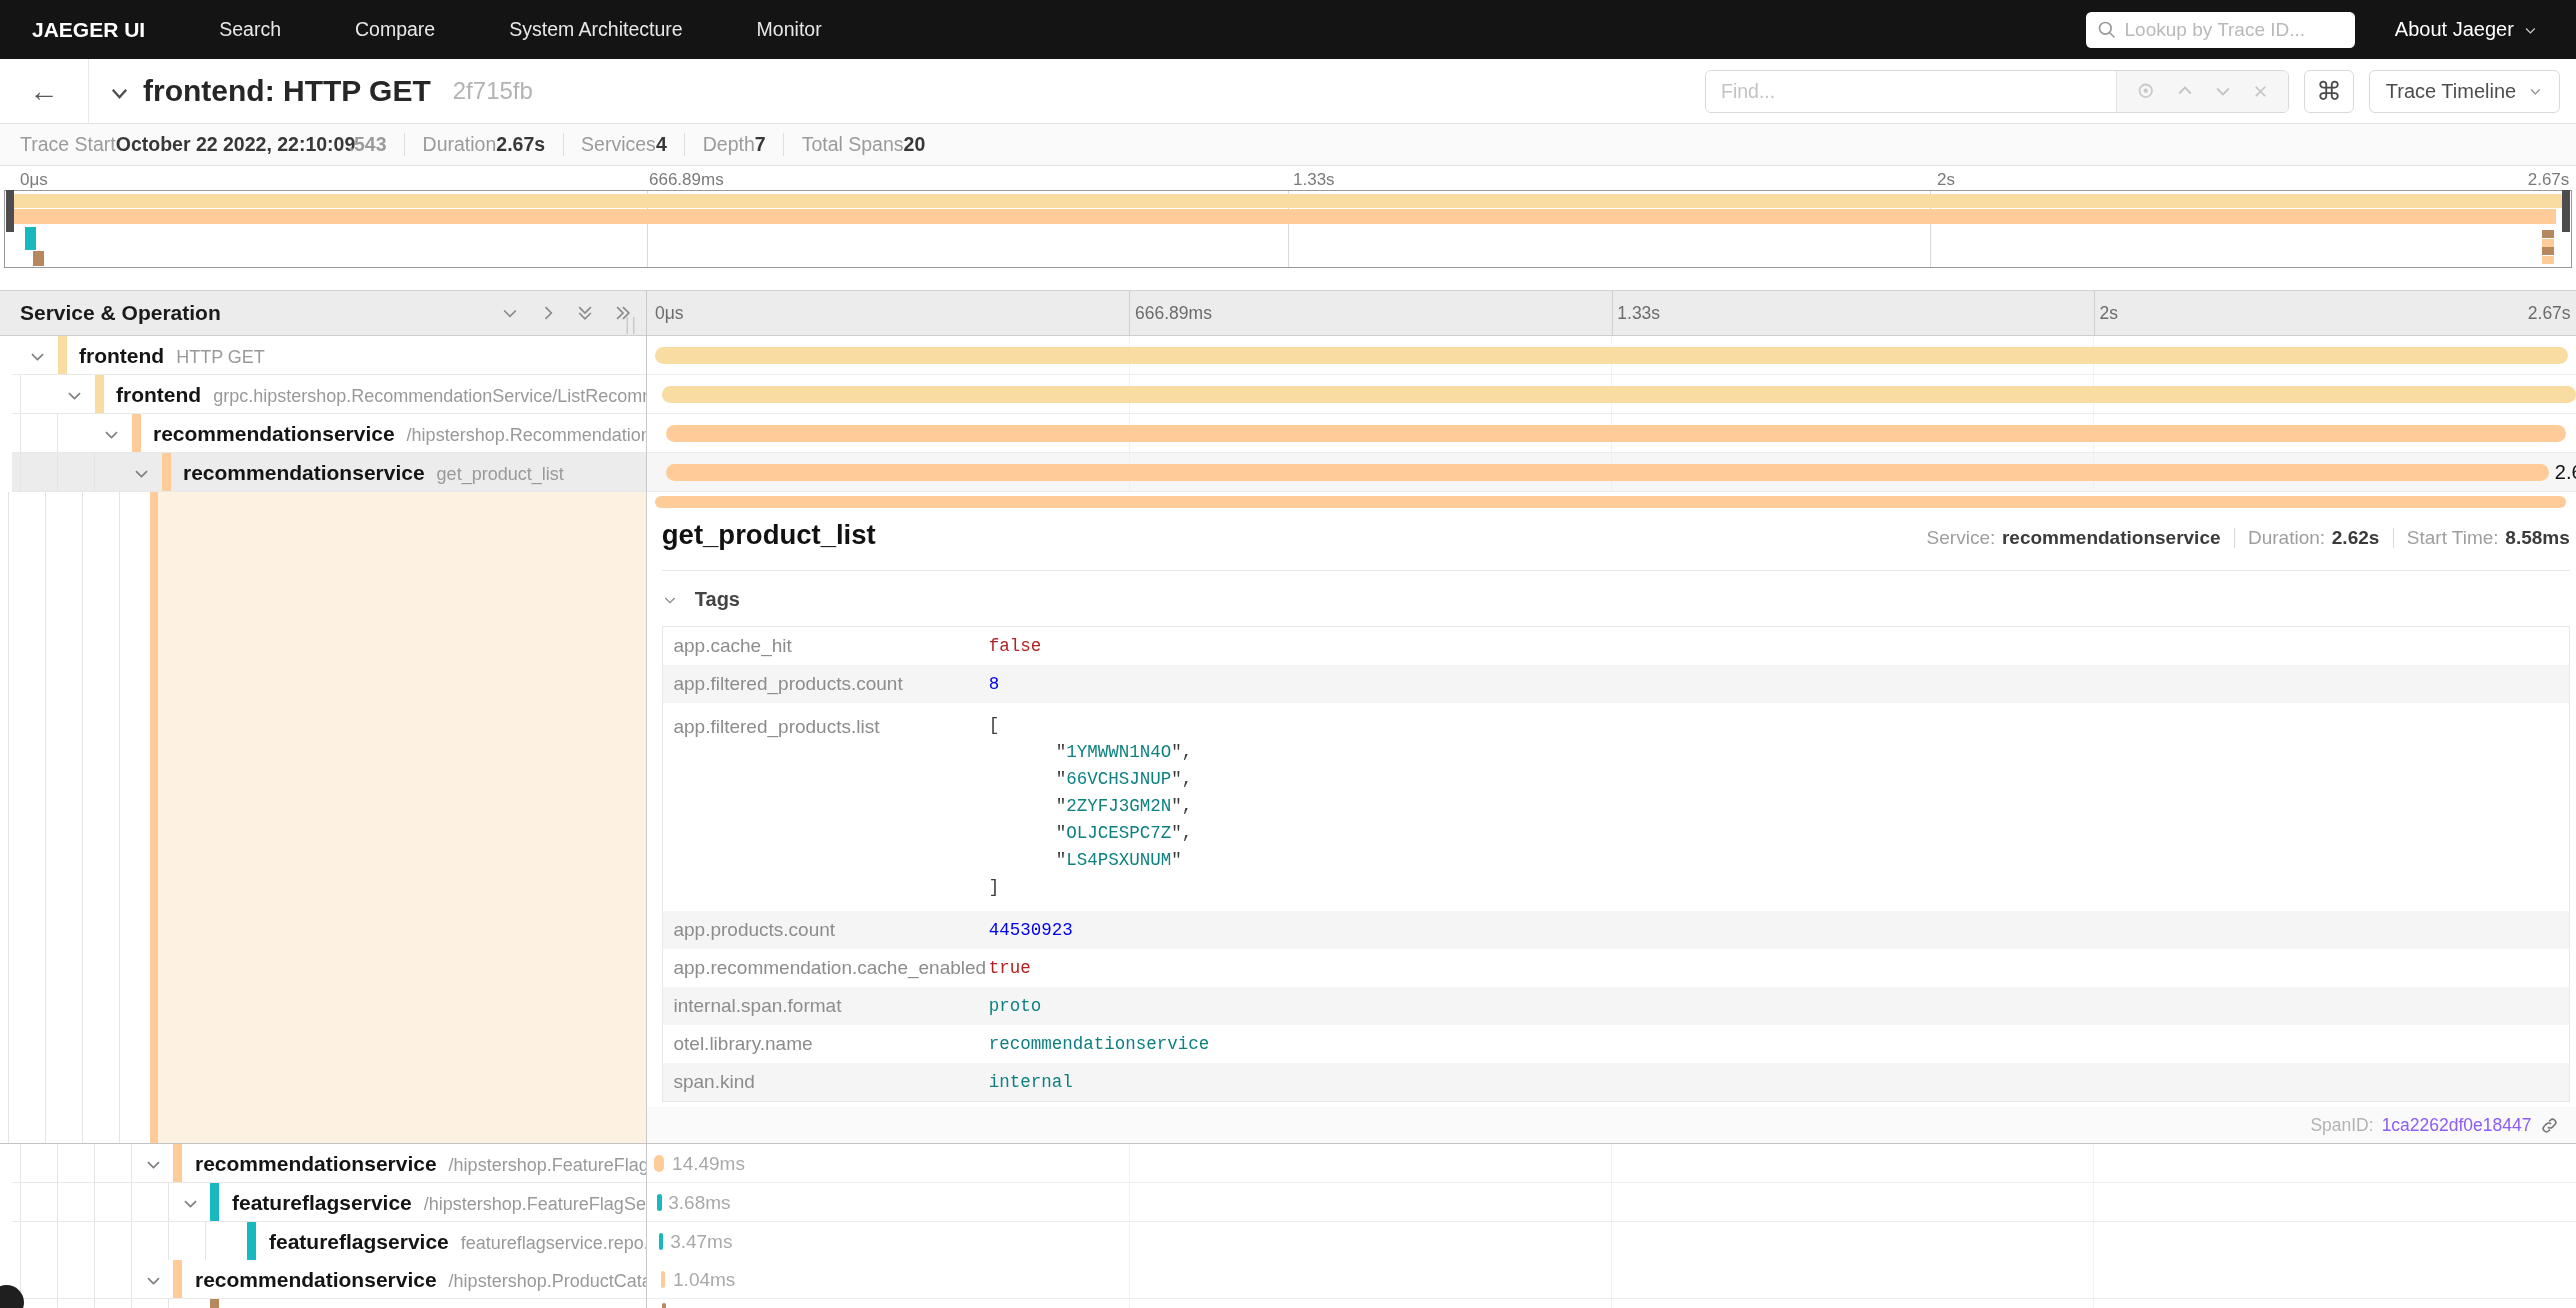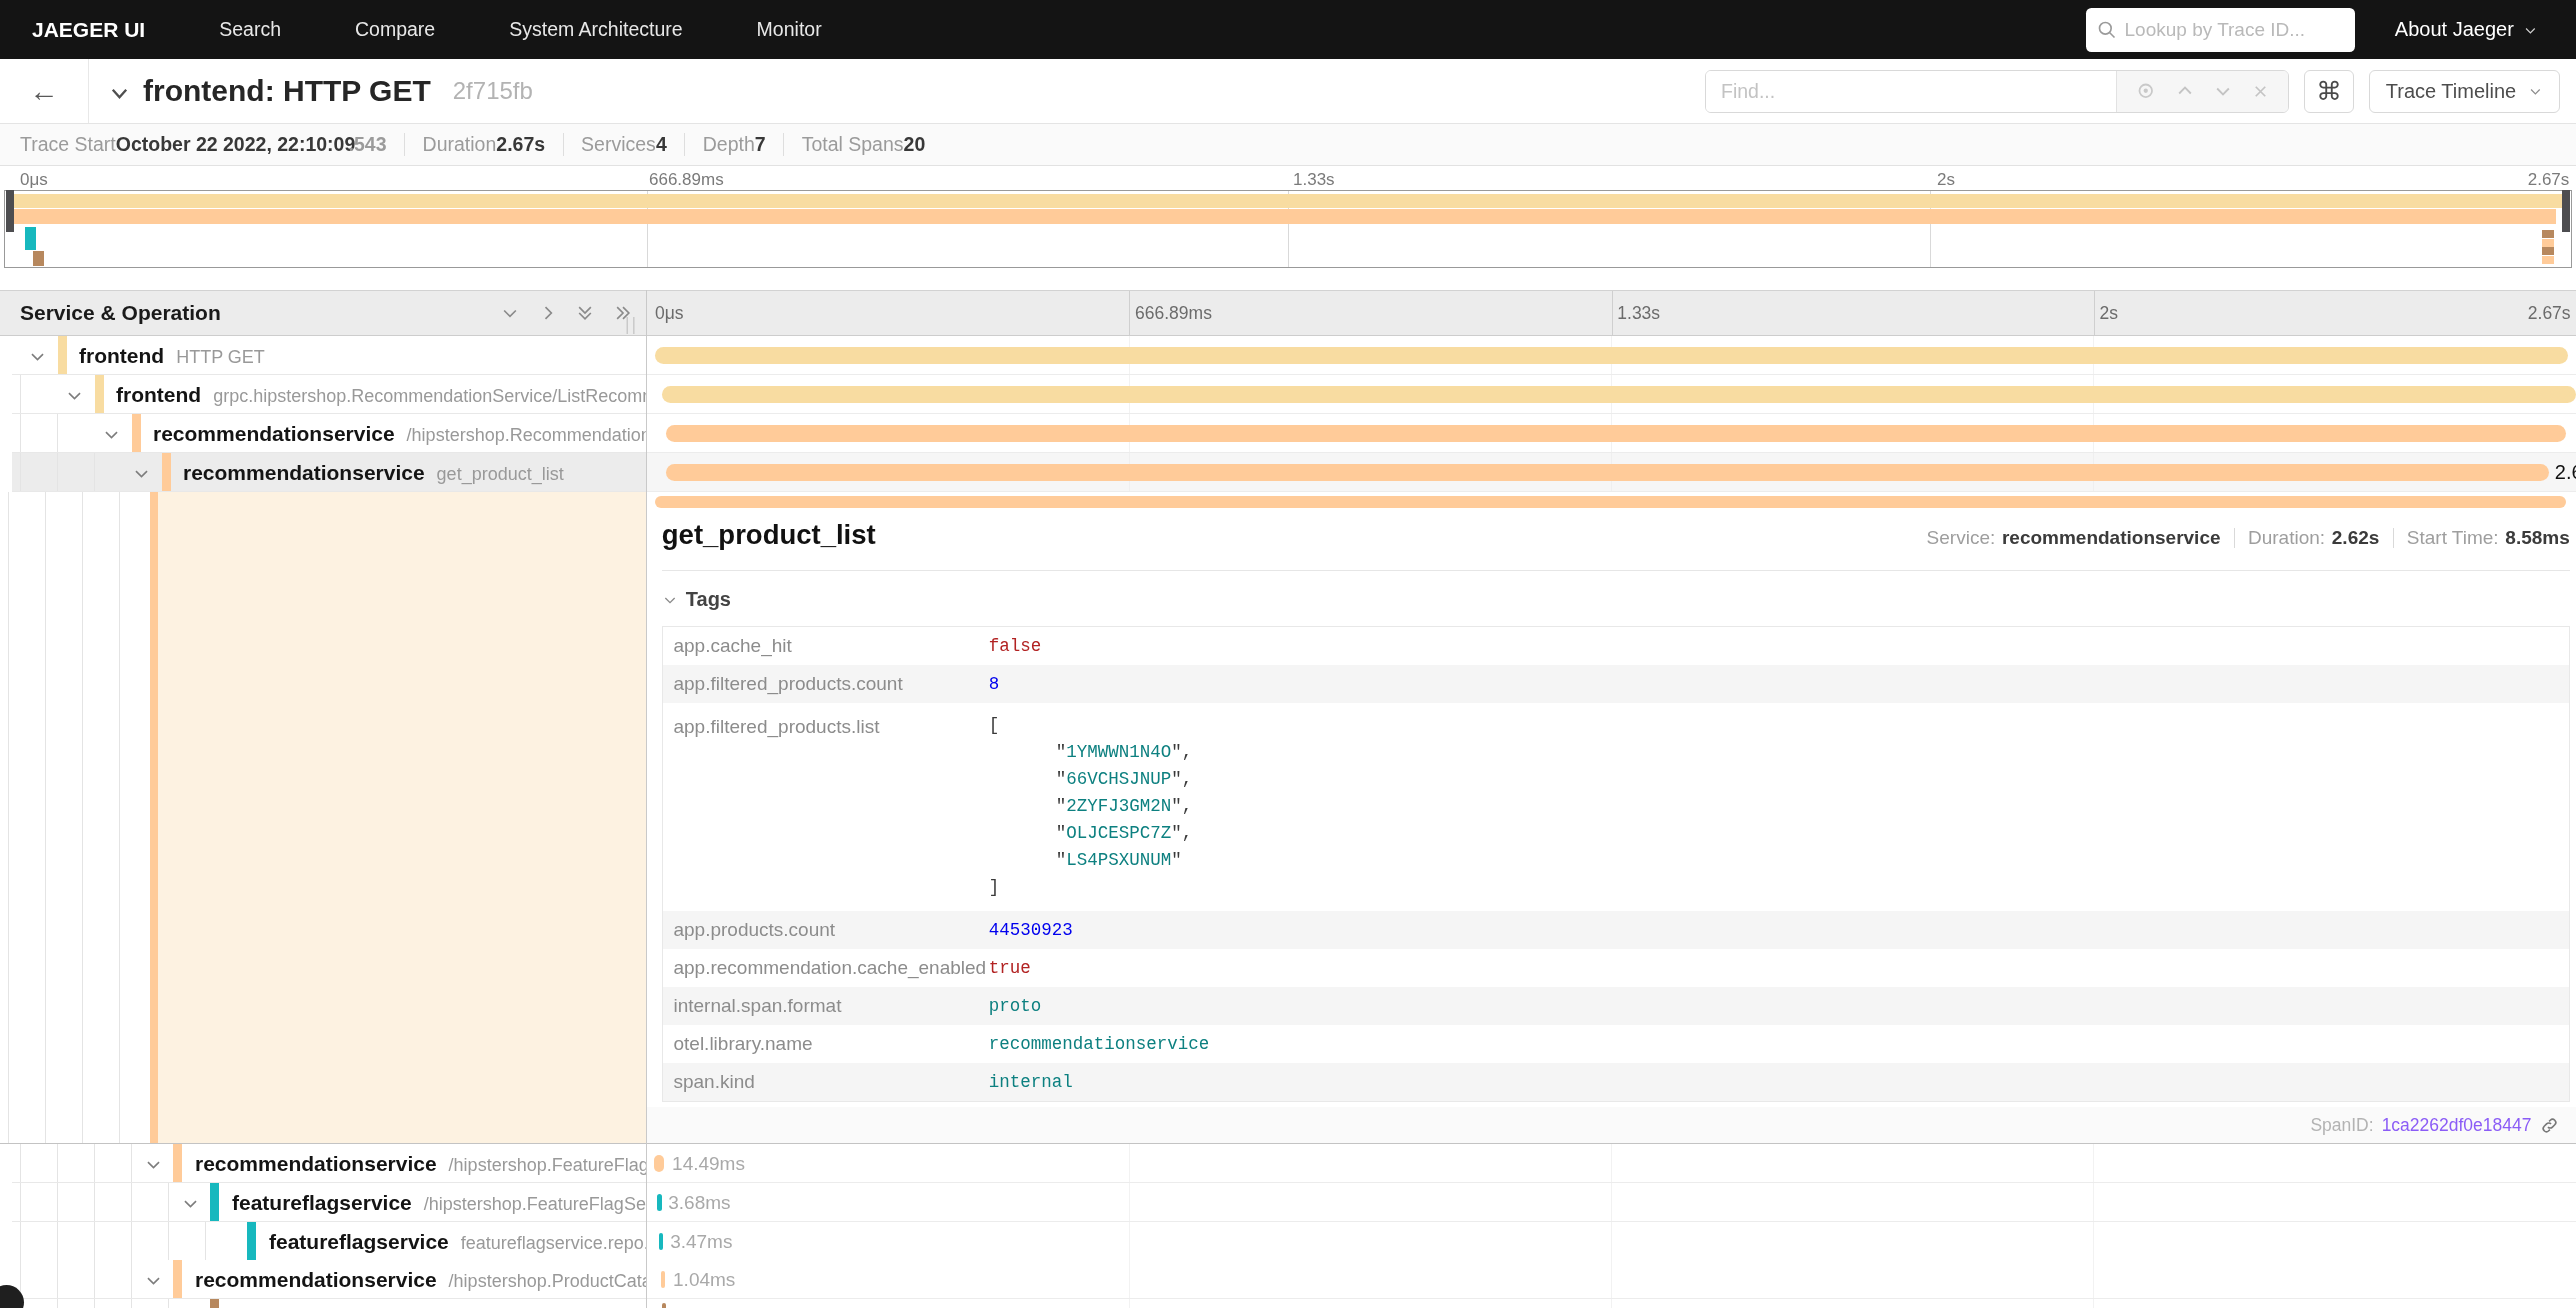--- a/index.html
+++ b/index.html
@@ -5,21 +5,21 @@
   * { box-sizing: border-box; margin: 0; padding: 0; }
   html,body { width: 2576px; height: 1308px; overflow: hidden; background:#fff;
     font-family: "Liberation Sans", sans-serif; position: relative; }
 
   
   .topnav { position:absolute; left:0; top:0; width:2576px; height:59px; background:#141414;
     display:flex; align-items:center; color:#fff; }
   .brand { font-size:21px; font-weight:bold; margin-left:32px; color:#fff; }
   .navitem { font-size:19.5px; color:#e8e8e8; margin-left:74px; }
   .nav-spacer { flex:1; }
-  .trace-lookup { width:269px; height:44px; background:#fff; border-radius:5.4px; display:flex;
+  .trace-lookup { width:269px; height:36px; background:#fff; border-radius:5.4px; display:flex;
     align-items:center; padding:0 10.7px; margin-right:40px; }
   .trace-lookup svg { flex:none; }
   .trace-lookup input { border:none; outline:none; font-size:19px; margin-left:8px; width:100%;
     font-family:"Liberation Sans",sans-serif; color:#444; }
   .trace-lookup input::placeholder { color:#b9b9b9; }
   .about { font-size:20px; color:#fff; margin-right:38px; display:flex; align-items:center; gap:9.4px; }
   .about svg { margin-top:2.7px; }
 
   
   .pagehead { position:absolute; left:0; top:59px; width:2576px; height:65px; background:#fff;
@@ -100,21 +100,21 @@
   .detail-right { position:absolute; left:647px; top:0; width:1929px; height:100%; }
   .detail-topbar { position:absolute; left:8px; top:4px; height:12px; width:1911px; border-radius:6px; }
   .dcard { position:absolute; left:14.8px; top:27px; width:1908px; }
   .dtitle-row { display:flex; align-items:baseline; }
   .dtitle { font-size:27.5px; font-weight:bold; color:#111; }
   .dstats { margin-left:auto; display:flex; align-items:baseline; font-size:19px; }
   .dstat-div { width:0.7px; height:20px; background:#d9d9d9; margin:0 13.4px; align-self:center; }
   .slabel { color:#9e9e9e; margin-right:6.7px; }
   .sval { color:#3b3b3b; font-weight:bold; }
   .dhr { height:0.7px; background:#e6e6e6; margin-top:19px; }
-  .tags-head { display:flex; align-items:center; gap:8px; margin-top:17.5px; }
+  .tags-head { display:flex; align-items:center; gap:17px; margin-top:17.5px; }
   .tags-title { font-size:20px; font-weight:bold; color:#434343; }
   .kvtable { margin-top:14.8px; border:0.7px solid #e8e8e8; width:1908px; }
   .kvrow { display:flex; min-height:38px; align-items:center; }
   .kvrow.alt { background:#f5f5f5; }
   .kvkey { width:326px; flex:none; font-size:19px; color:#8c8c8c; padding-left:10.7px; }
   .kvval { font-family:"Liberation Mono", monospace; font-size:17.5px; }
   .v-bool { color:#b22222; }
   .v-num { color:#0000ee; }
   .v-str { color:#0d8080; }
   .kvrow.listrow { align-items:flex-start; padding:9.4px 0; }

